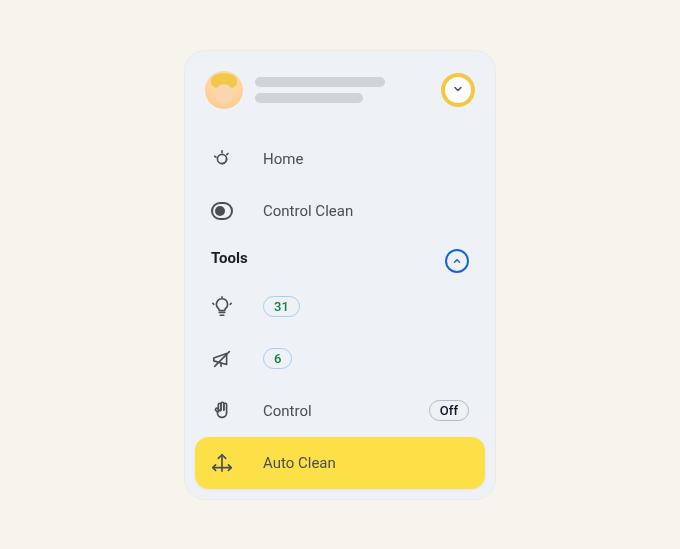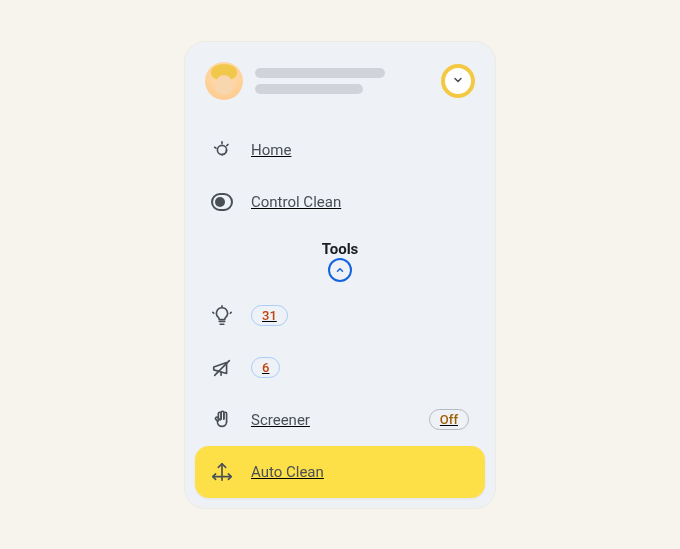--- a/index.html
+++ b/index.html
@@ -101,24 +101,23 @@
       cursor: pointer;
       flex-shrink: 0;
     }
     .collapse-btn svg { width: 12px; height: 12px; }
     .nav-list { padding-top: 10px; }
     .nav-item {
       display: flex;
       align-items: center;
       height: 52px;
       padding: 0 16px;
-      gap: 18px;
+      gap: 30px;
       cursor: pointer;
       border-radius: 14px;
-      text-decoration: underline;
     }
     .nav-item.active {
       background: #fde047;
       box-shadow: 0 1px 3px rgba(0,0,0,0.06);
     }
     .nav-icon {
       width: 22px;
       height: 22px;
       display: flex;
       align-items: center;
@@ -128,24 +127,23 @@
     }
     .nav-icon svg { width: 22px; height: 22px; }
     .nav-label {
       flex: 1;
       font-size: 15px;
       color: #4a4f57;
       font-weight: 450;
     }
     .section-header {
       display: flex;
-      align-items: center;
+      align-items: flex-start;
       justify-content: space-between;
       padding: 12px 16px 8px 16px;
-      flex-direction: column;
     }
     .section-title {
       font-size: 15px;
       font-weight: 700;
       color: #1a1d21;
     }
     .section-toggle {
       width: 24px;
       height: 24px;
       border-radius: 50%;
@@ -157,26 +155,26 @@
     }
     .section-toggle svg { width: 10px; height: 10px; }
     .badge {
       padding: 2px 10px;
       border-radius: 12px;
       font-size: 13px;
       font-weight: 500;
       border: 1.5px solid;
     }
     .badge.blue {
-      color: #c2410c;
+      color: #15803d;
       border-color: #a9cdf8;
       background: transparent;
     }
     .badge.gray {
-      color: #a16207;
+      color: #0f172a;
       border-color: #b5bac1;
       background: transparent;
     }
     .toggle-pill {
       width: 32px;
       height: 18px;
       border-radius: 10px;
       border: 2px solid #4a4f57;
       position: relative;
     }
@@ -272,21 +270,21 @@
 
     <div class="nav-item">
       <span class="nav-icon">
         <svg viewBox="0 0 24 24" fill="none" stroke="currentColor" stroke-width="1.8" stroke-linecap="round" stroke-linejoin="round">
           <path d="M8 13V5a1.5 1.5 0 0 1 3 0v6"></path>
           <path d="M11 11V4a1.5 1.5 0 0 1 3 0v7"></path>
           <path d="M14 11V5a1.5 1.5 0 0 1 3 0v9"></path>
           <path d="M17 14a5 5 0 0 1-10 0v-1l-2-2a1.5 1.5 0 0 1 2-2l3 3"></path>
         </svg>
       </span>
-      <span class="nav-label">Screener</span>
+      <span class="nav-label">Control</span>
       <span class="badge gray">Off</span>
     </div>
 
     <div class="nav-item active">
       <span class="nav-icon">
         <svg viewBox="0 0 24 24" fill="none" stroke="currentColor" stroke-width="1.8" stroke-linecap="round" stroke-linejoin="round">
           <path d="M12 3v18"></path>
           <path d="M8 7l4-4 4 4"></path>
           <path d="M5 14l-3 3 3 3"></path>
           <path d="M19 14l3 3-3 3"></path>

